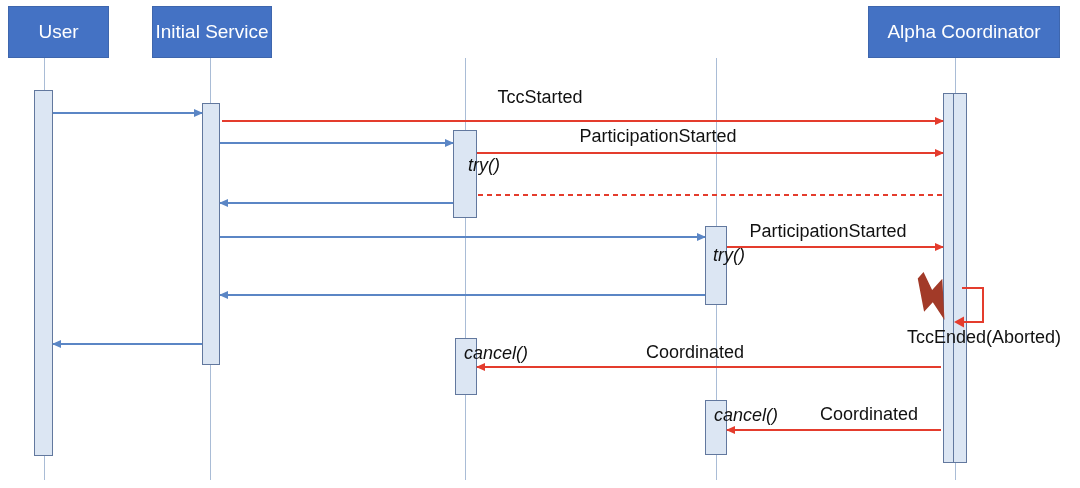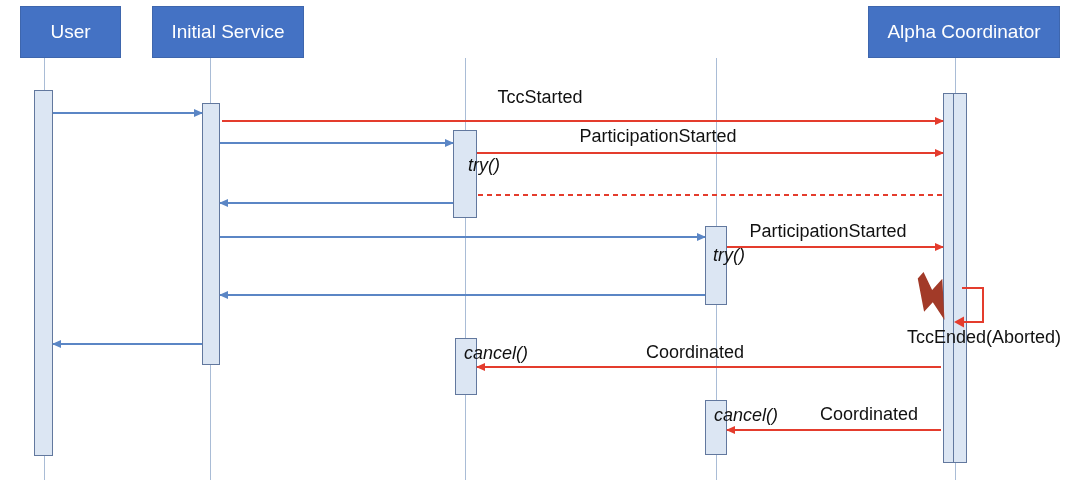--- a/index.html
+++ b/index.html
@@ -40,22 +40,22 @@
 <body>
 
 <div id="canvas">
 
   <div class="life" style="left:44px"></div>
   <div class="life" style="left:210px"></div>
   <div class="life" style="left:465px"></div>
   <div class="life" style="left:716px"></div>
   <div class="life" style="left:955px"></div>
 
-  <div class="actor" style="left:20px;width:101px">User</div>
-  <div class="actor" style="left:152px;width:152px">Initial Service</div>
+  <div class="actor" style="left:8px;width:101px">User</div>
+  <div class="actor" style="left:152px;width:120px">Initial Service</div>
   <div class="actor" style="left:868px;width:192px;padding:0 14px">Alpha Coordinator</div>
 
   <div class="act" style="left:34px;top:90px;width:19px;height:366px"></div>
   <div class="act" style="left:202px;top:103px;width:18px;height:262px"></div>
   <div class="act" style="left:453px;top:130px;width:24px;height:88px"></div>
   <div class="act" style="left:455px;top:338px;width:22px;height:57px"></div>
   <div class="act" style="left:705px;top:226px;width:22px;height:79px"></div>
   <div class="act" style="left:705px;top:400px;width:22px;height:55px"></div>
   <div class="act" style="left:943px;top:93px;width:24px;height:370px"></div>
   <div class="act" style="left:953px;top:93px;width:14px;height:370px"></div>

